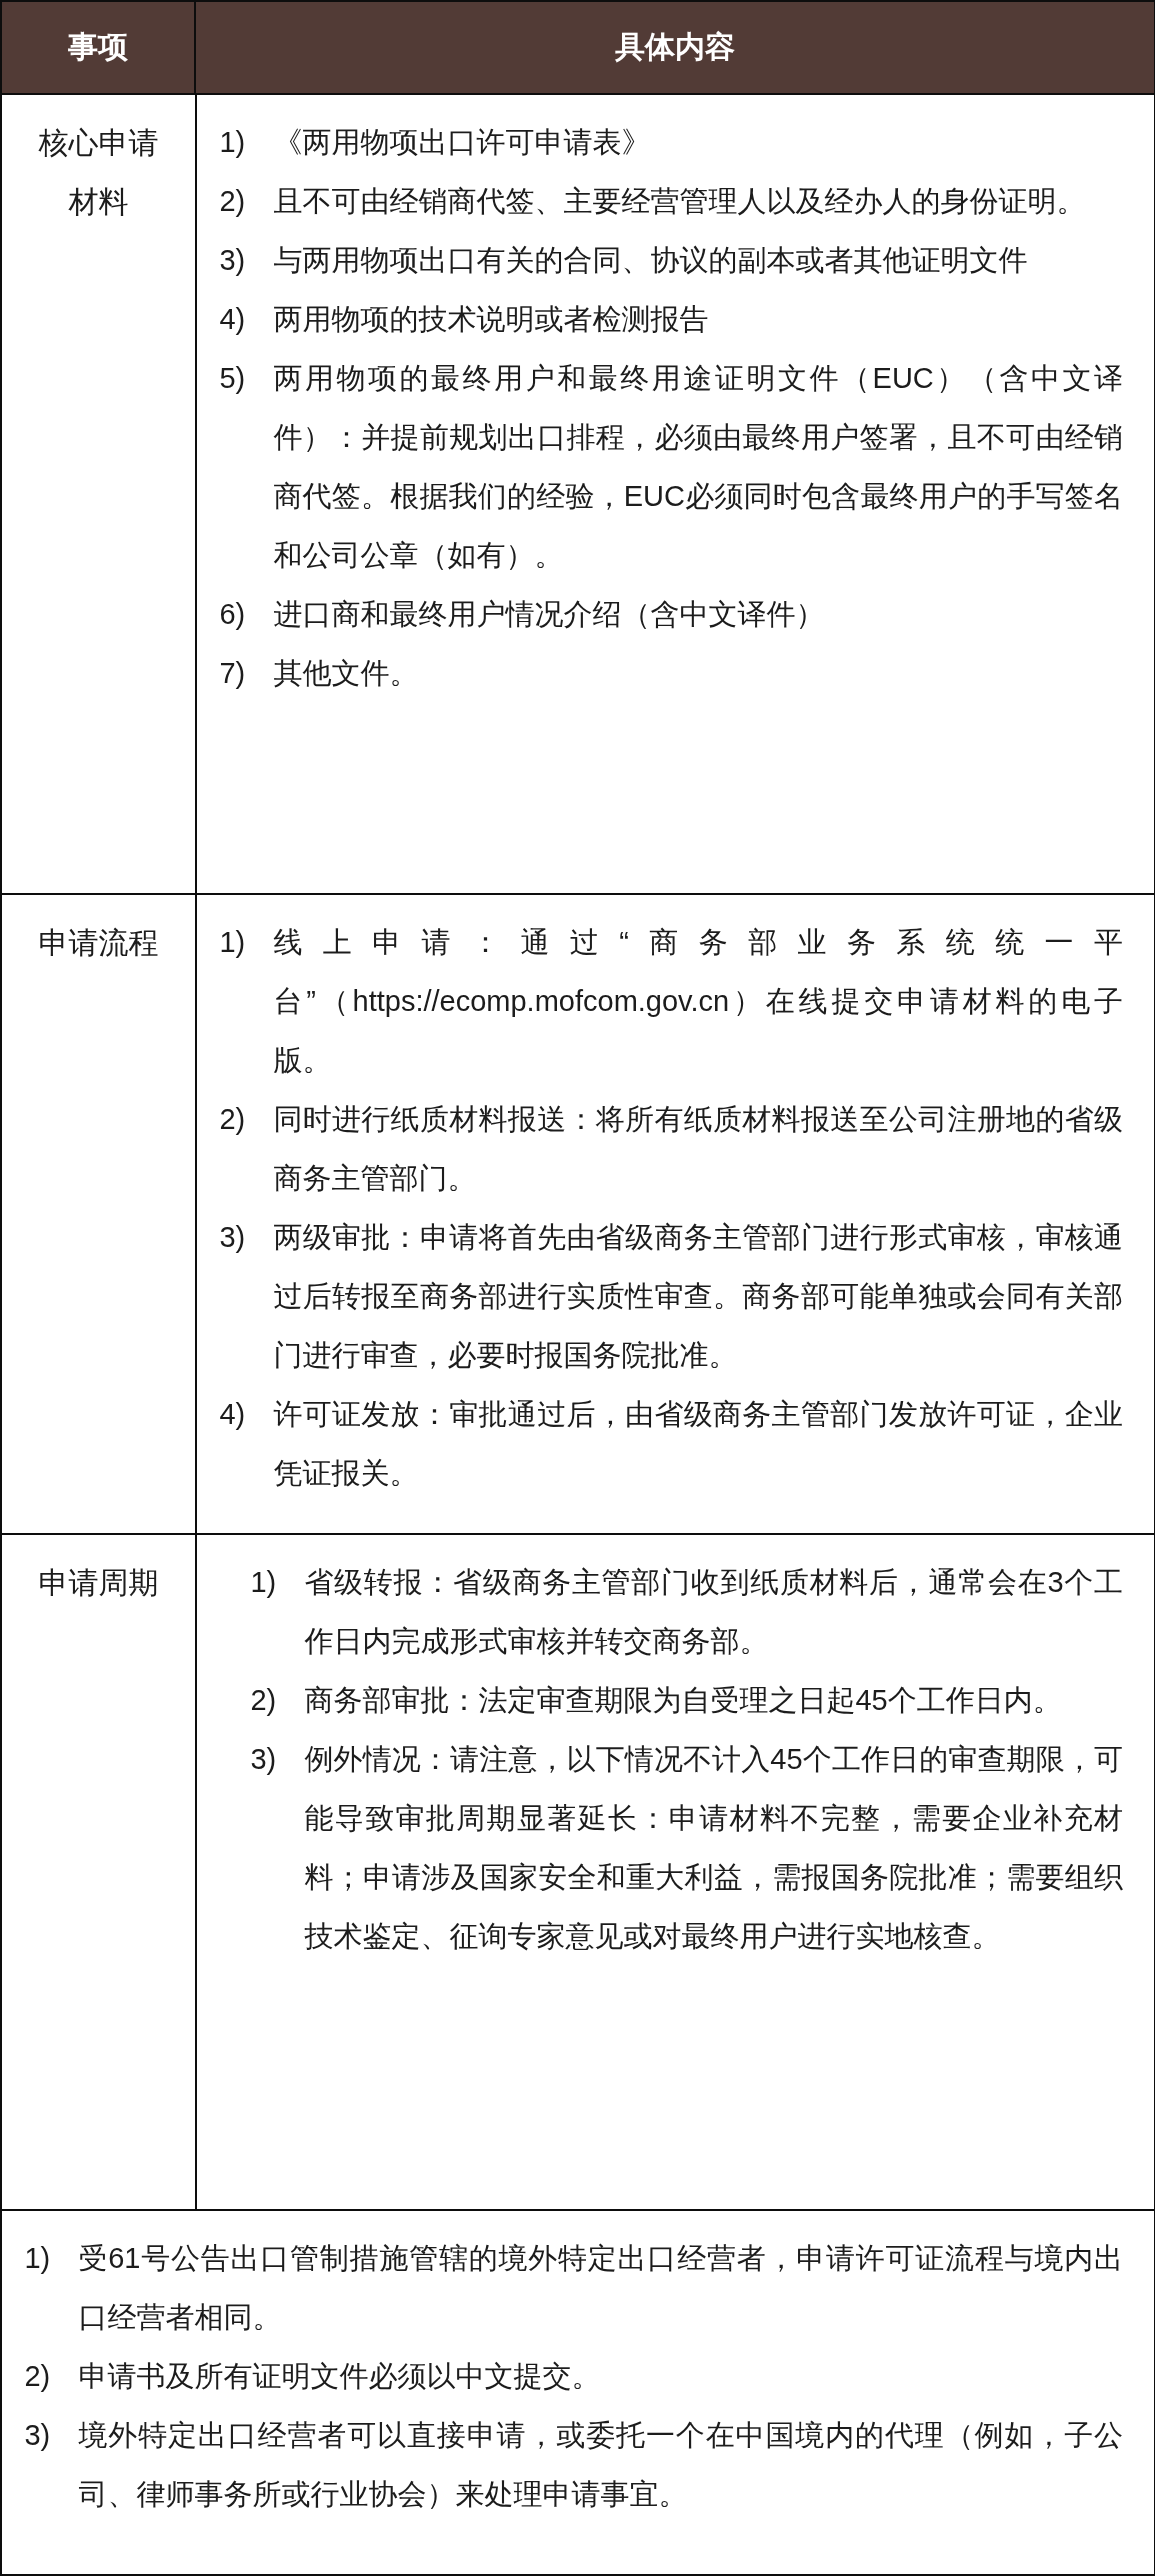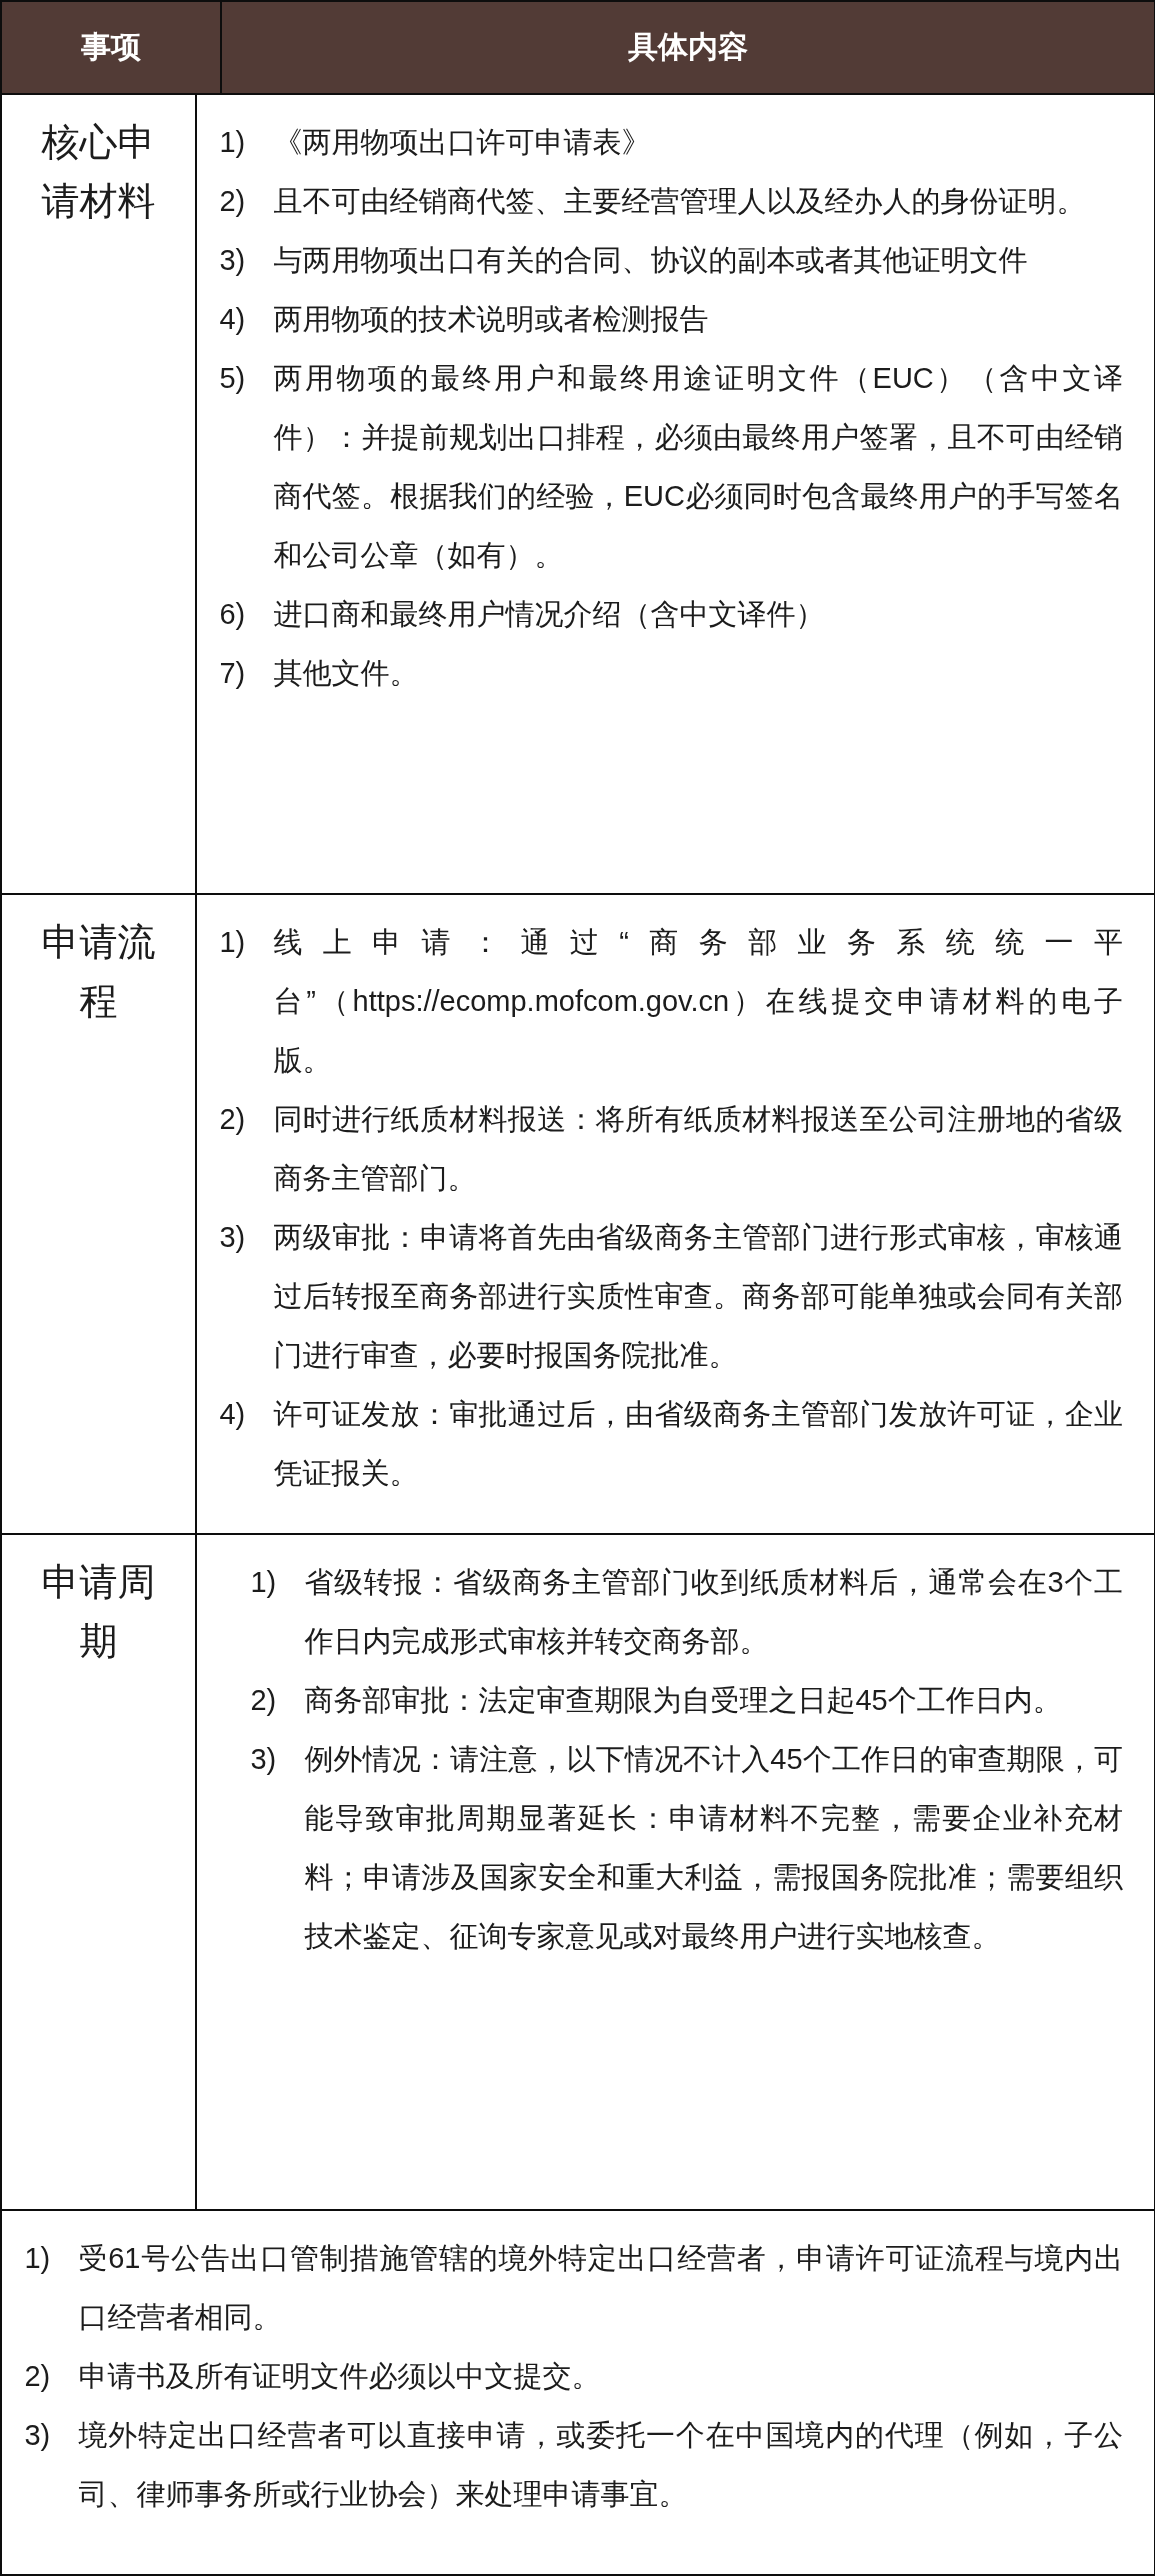--- a/index.html
+++ b/index.html
@@ -20,21 +20,21 @@
   .header-row {
     flex: none;
     height: 91px;
     background: #523b36; 
     color: #ffffff;
     font-weight: bold;
     font-size: 30px;
     display: flex;
   }
   .hcell-item {
-    width: 220px;
+    width: 194px;
     border-right: 2.9px solid #0d0d0d;
     display: flex; align-items: center; justify-content: center;
   }
   .hcell-content {
     flex: 1;
     display: flex; align-items: center; justify-content: center;
   }
   .trow {
     display: flex;
     border-top: 2.9px solid #0d0d0d;
@@ -44,21 +44,21 @@
   .trow.r1 { height: 800px; }
   .trow.r2 { height: 640px; }
   .trow.r3 { height: 676px; gap: 31px; }
   .trow.r4 { flex: 1; }
   .label-cell {
     width: 195px;
     flex: none;
     border-right: 2.9px solid #0d0d0d;
     padding: 17.6px 26px 0 26px;
     text-align: center;
-    font-size: 38px;
+    font-size: 30px;
     line-height: 59px;
   }
   .content-cell {
     flex: 1;
     padding: 17.6px 31px 0 22.4px;
     font-size: 29px;
     line-height: 59px;
   }
   .item { display: flex; }
   .item .num { flex: none; width: 54px; }

